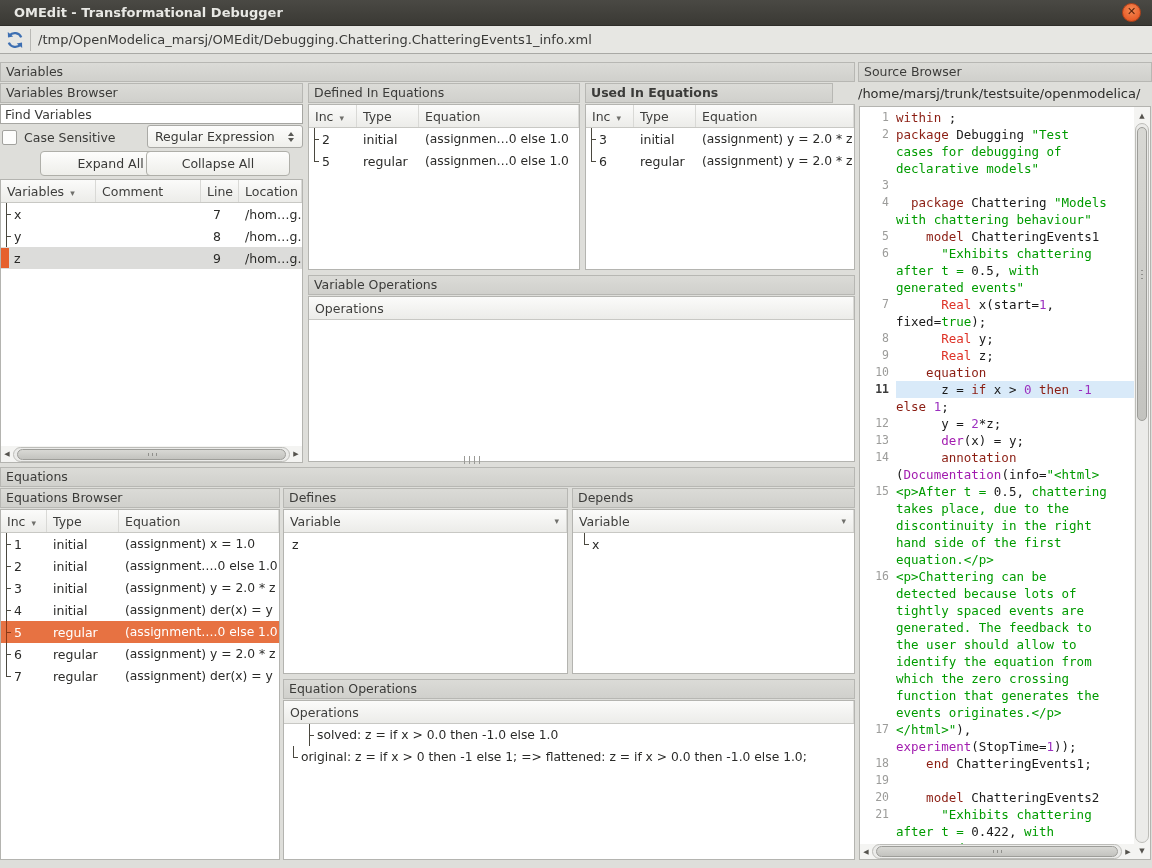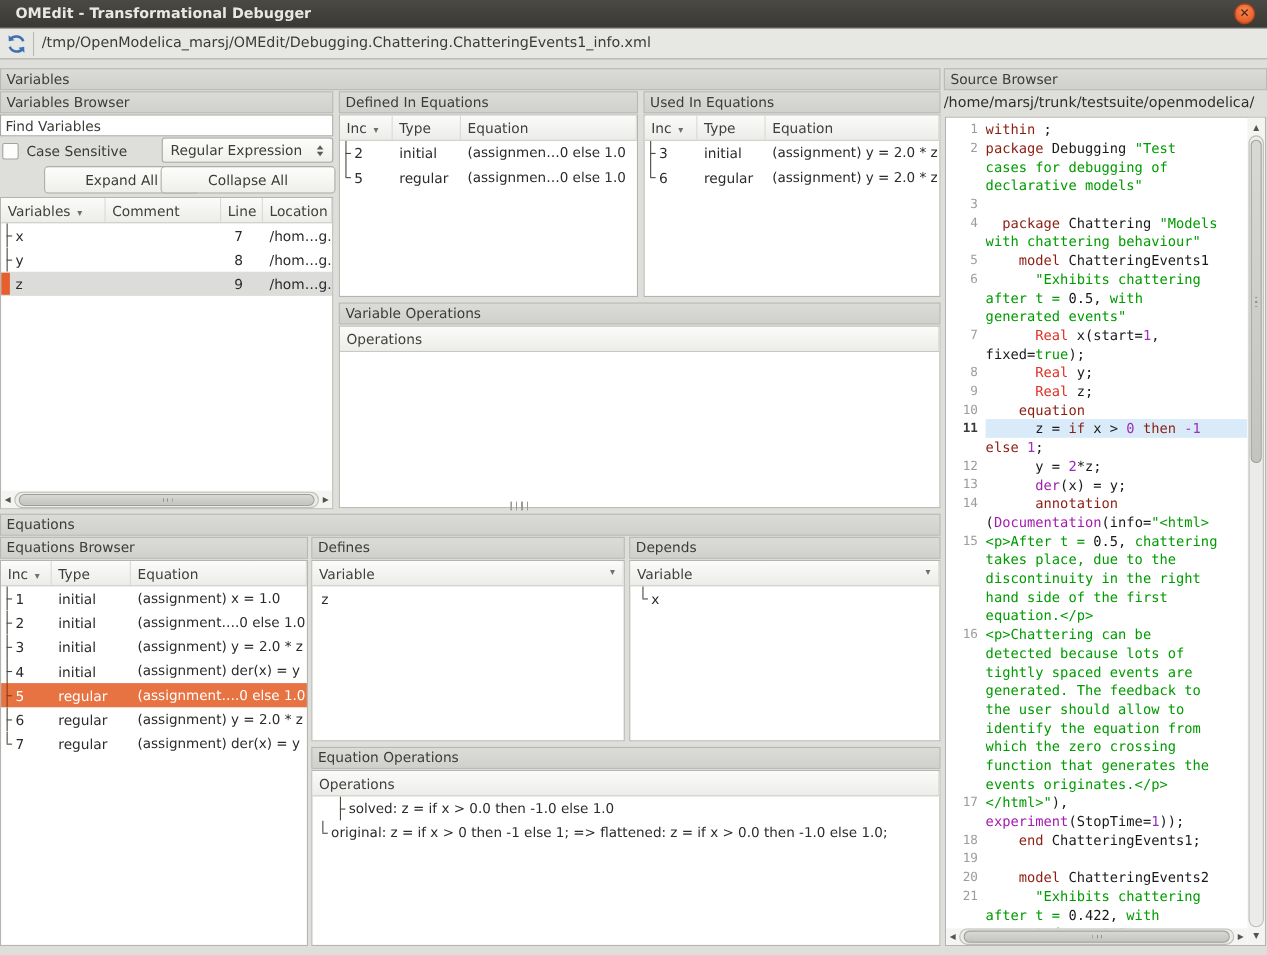--- a/index.html
+++ b/index.html
@@ -114,21 +114,21 @@
     border-radius:8px; position:relative; }
   #sb-vthumb { left:1px; right:1px; top:3px; height:41%; }
   #sb-hscroll { position:absolute; left:0; right:16px; bottom:0; height:15px; background:#F4F4F2; }
 
   
   #t-vars   { left:0;   top:62px;  width:855px; }
   #vb-title { left:0;   top:83px;  width:303px; }
   #vb-box   { left:0;   top:179px; width:303px; height:284px; }
   #die-title{ left:308px; top:83px;  width:272px; }
   #die-box  { left:308px; top:104px; width:272px; height:166px; }
-  #uie-title{ left:585px; top:83px;  width:270px; }
+  #uie-title{ left:585px; top:83px;  width:248px;font-weight:bold; }
   #uie-box  { left:585px; top:104px; width:270px; height:166px; }
   #vo-title { left:308px; top:275px; width:547px; }
   #vo-box   { left:308px; top:296px; width:547px; height:166px; }
   #t-eq     { left:0;   top:467px; width:855px; }
   #eb-title { left:0;   top:488px; width:280px; }
   #eb-box   { left:0;   top:509px; width:280px; height:351px; }
   #df-title { left:283px; top:488px; width:285px; }
   #df-box   { left:283px; top:509px; width:285px; height:165px; }
   #dp-title { left:572px; top:488px; width:283px; }
   #dp-box   { left:572px; top:509px; width:283px; height:165px; }
@@ -168,21 +168,21 @@
   <span id="cs-label">Case Sensitive</span>
   <div class="combo">
     <span class="combo-text">Regular Expression</span>
     <span class="spin">
         <i class="su"></i>
         <i class="sd"></i>
       </span>
   </div>
 </div>
 <button class="btn" style="left:1px;top:151px;width:141px;margin-left:39px;">Expand All</button>
-<button class="btn" style="left:146px;top:151px;width:159px;">Collapse All</button>
+<button class="btn" style="left:146px;top:151px;width:144px;">Collapse All</button>
 
 <div id="vb-box" class="box">
   <div class="colhdr">
     <div class="cell" style="width:95px">
         <span>Variables</span>
         <span class="sarr"></span>
       </div>
     <div class="cell" style="width:105px">Comment</div>
     <div class="cell" style="width:38px">Line</div>
     <div class="cell" style="flex:1">Location</div>

